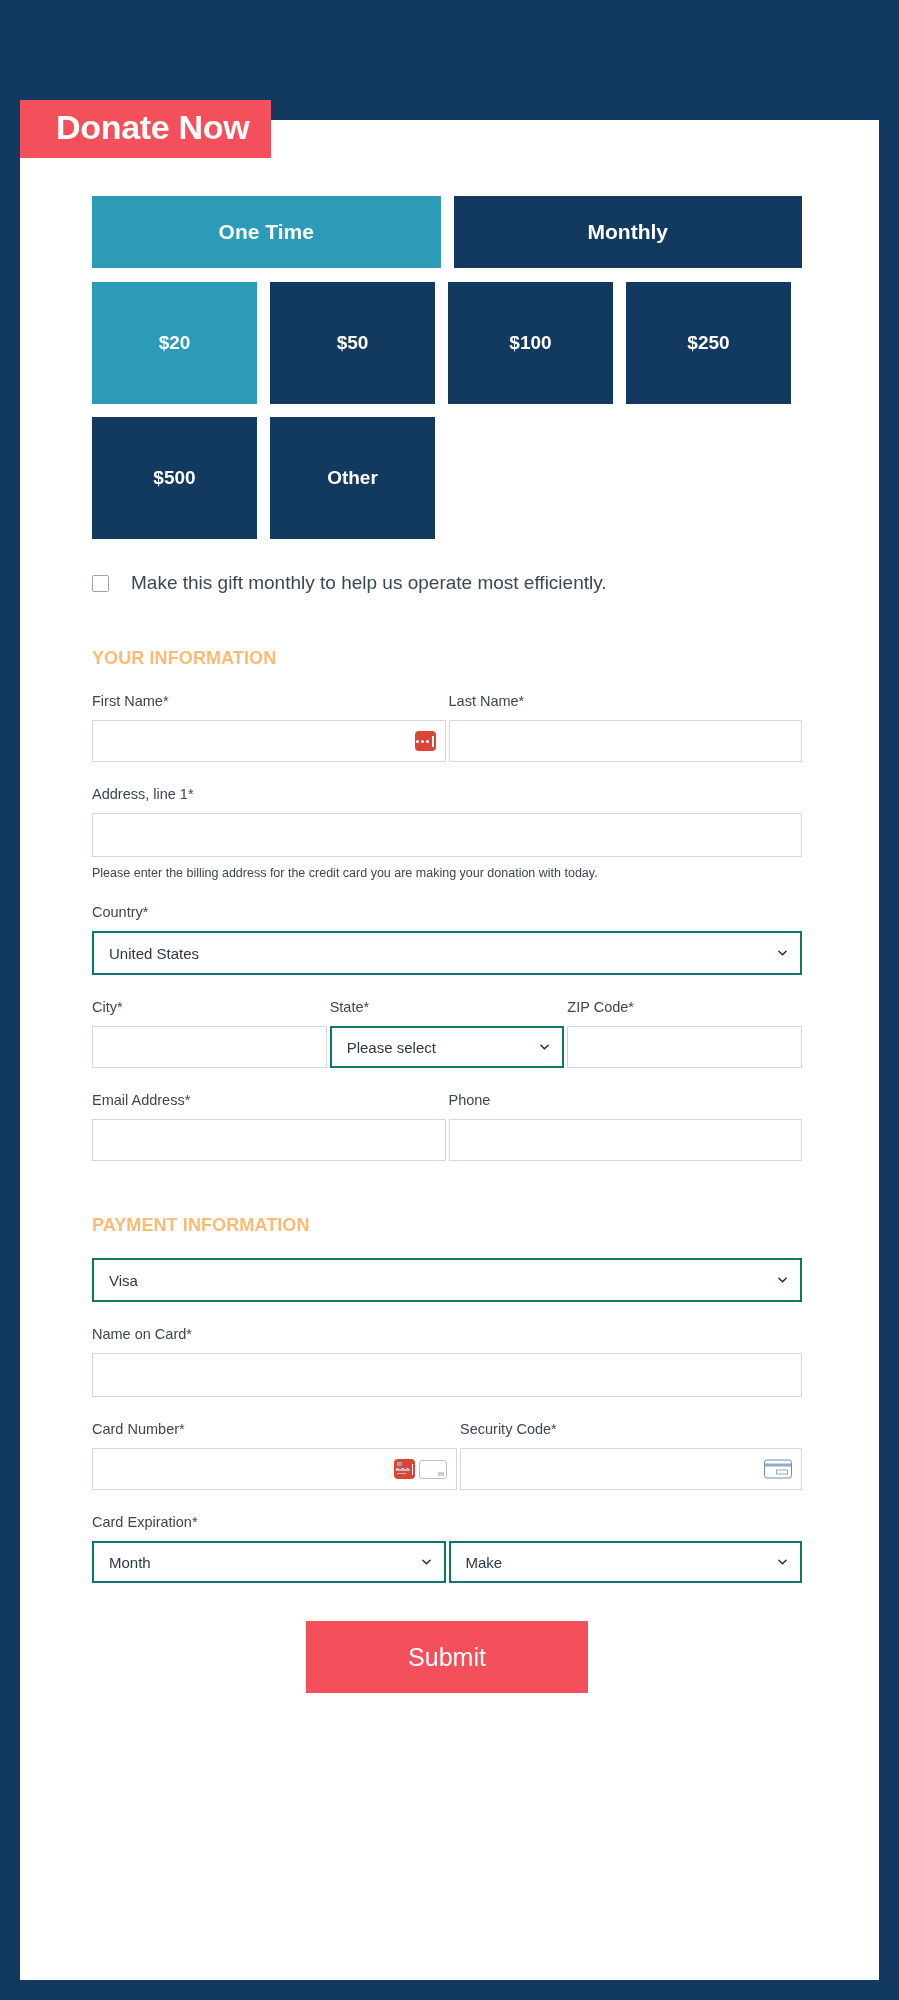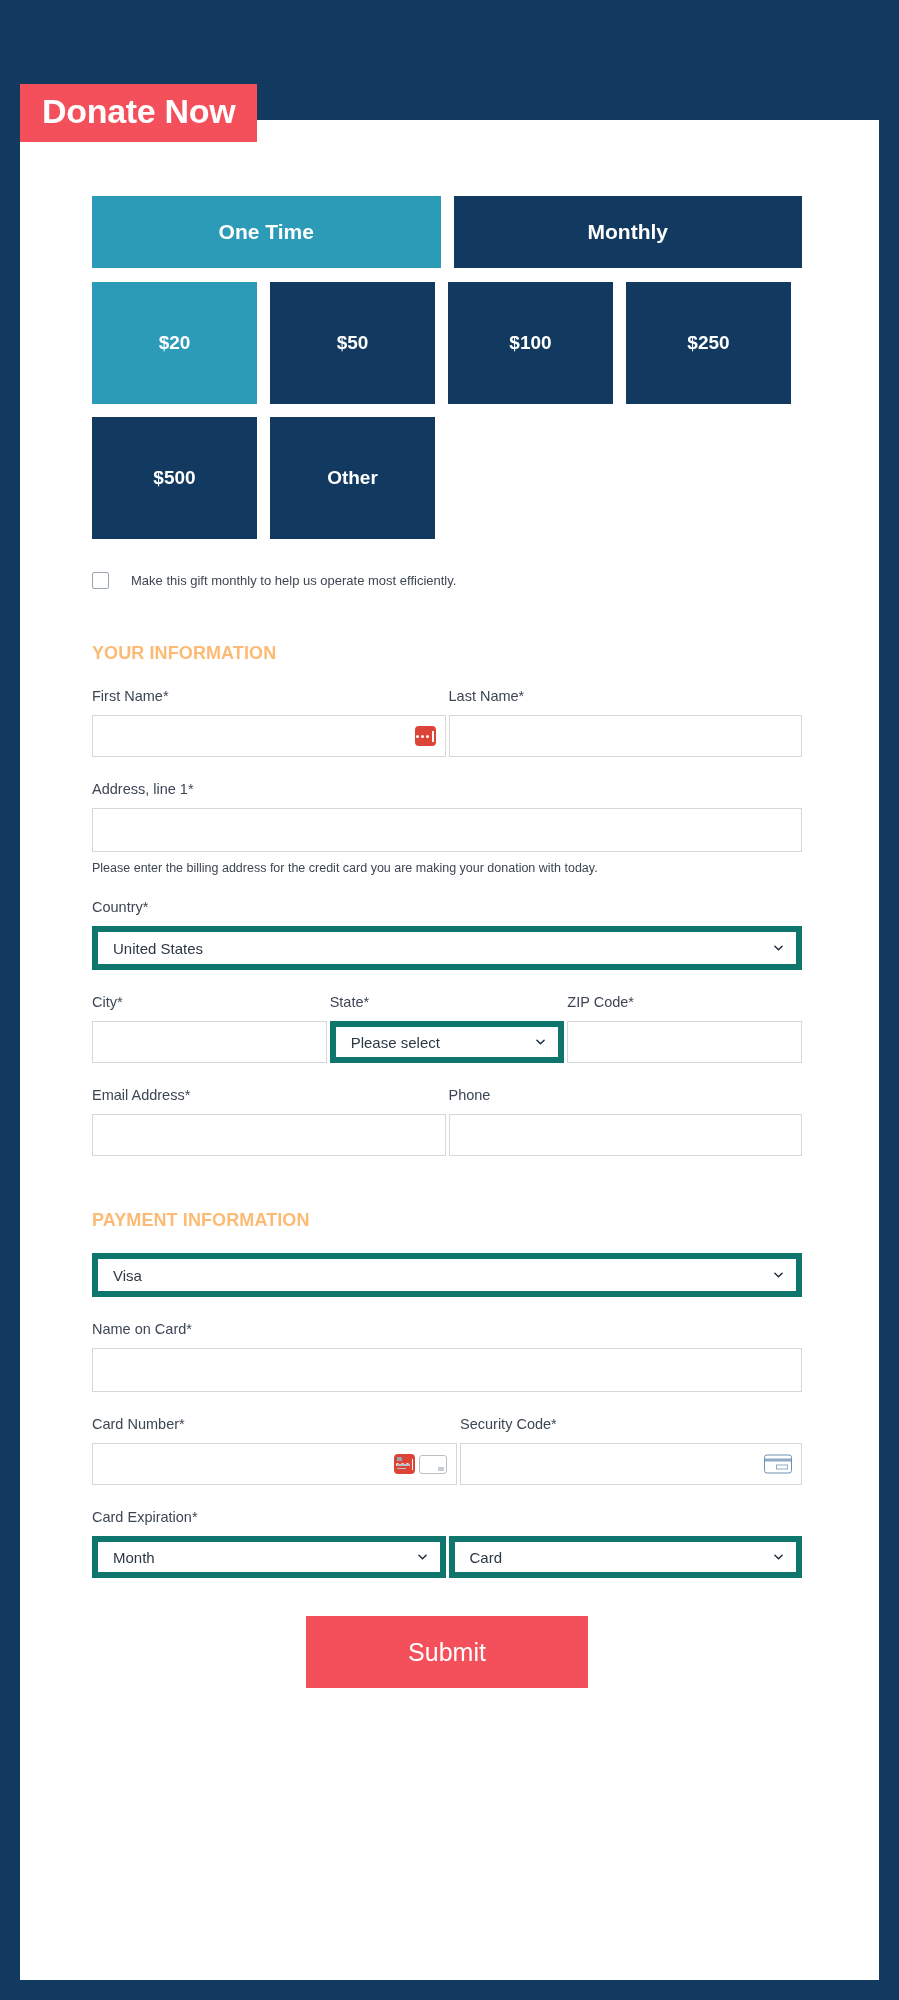--- a/index.html
+++ b/index.html
@@ -20,23 +20,23 @@
     top: 120px;
     width: 859px;
     height: 1860px;
     background: #ffffff;
   }
 
   
   #banner {
     position: absolute;
     left: 20px;
-    top: 84px;
+    top: 100px;
     background: #F4505B;
-    padding: 10px 22px 12px 22px;
+    padding: 10px 22px 12px 36px;
     z-index: 5;
   }
   #banner-text {
     color: #ffffff;
     font-size: 34px;
     font-weight: bold;
     letter-spacing: -0.3px;
     line-height: 1.05;
     white-space: nowrap;
   }
@@ -94,21 +94,21 @@
     width: 17px;
     height: 17px;
     border: 1px solid #9aa4ae;
     background: #fff;
     border-radius: 2px;
     flex: none;
     cursor: pointer;
   }
   .cb-label {
     margin-left: 22px;
-    font-size: 13px;
+    font-size: 19px;
     color: #3c4654;
   }
 
   
   .sect-h {
     color: #fdba74;
     font-size: 18px;
     font-weight: bold;
     letter-spacing: 0.1px;
     margin-top: 54px;
@@ -125,21 +125,21 @@
   .inp {
     width: 100%;
     height: 42px;
     border: 1px solid #d3d8dd;
     background: #ffffff;
     position: relative;
   }
   .sel {
     width: 100%;
     height: 44px;
-    border: 6px solid #0f766e;
+    border: 2px solid #0f766e;
     background: #ffffff;
     display: flex;
     align-items: center;
     padding-left: 15px;
     position: relative;
     font-size: 15px;
     color: #2c3845;
     cursor: pointer;
   }
   .caret {
@@ -398,21 +398,21 @@
       <div class="col">
         <div class="sel" style="height:42px;">
           <span>Month</span>
           <svg class="caret" viewBox="0 0 10 6">
             <path d="M1 1 L5 5 L9 1" stroke="#1f2d3d" stroke-width="1.6" fill="none" stroke-linecap="round"></path>
           </svg>
         </div>
       </div>
       <div class="col">
         <div class="sel" style="height:42px;">
-          <span>Card</span>
+          <span>Make</span>
           <svg class="caret" viewBox="0 0 10 6">
             <path d="M1 1 L5 5 L9 1" stroke="#1f2d3d" stroke-width="1.6" fill="none" stroke-linecap="round"></path>
           </svg>
         </div>
       </div>
     </div>
   </div>
 
   <div id="submit-wrap">
     <button id="submit-btn">Submit</button>

